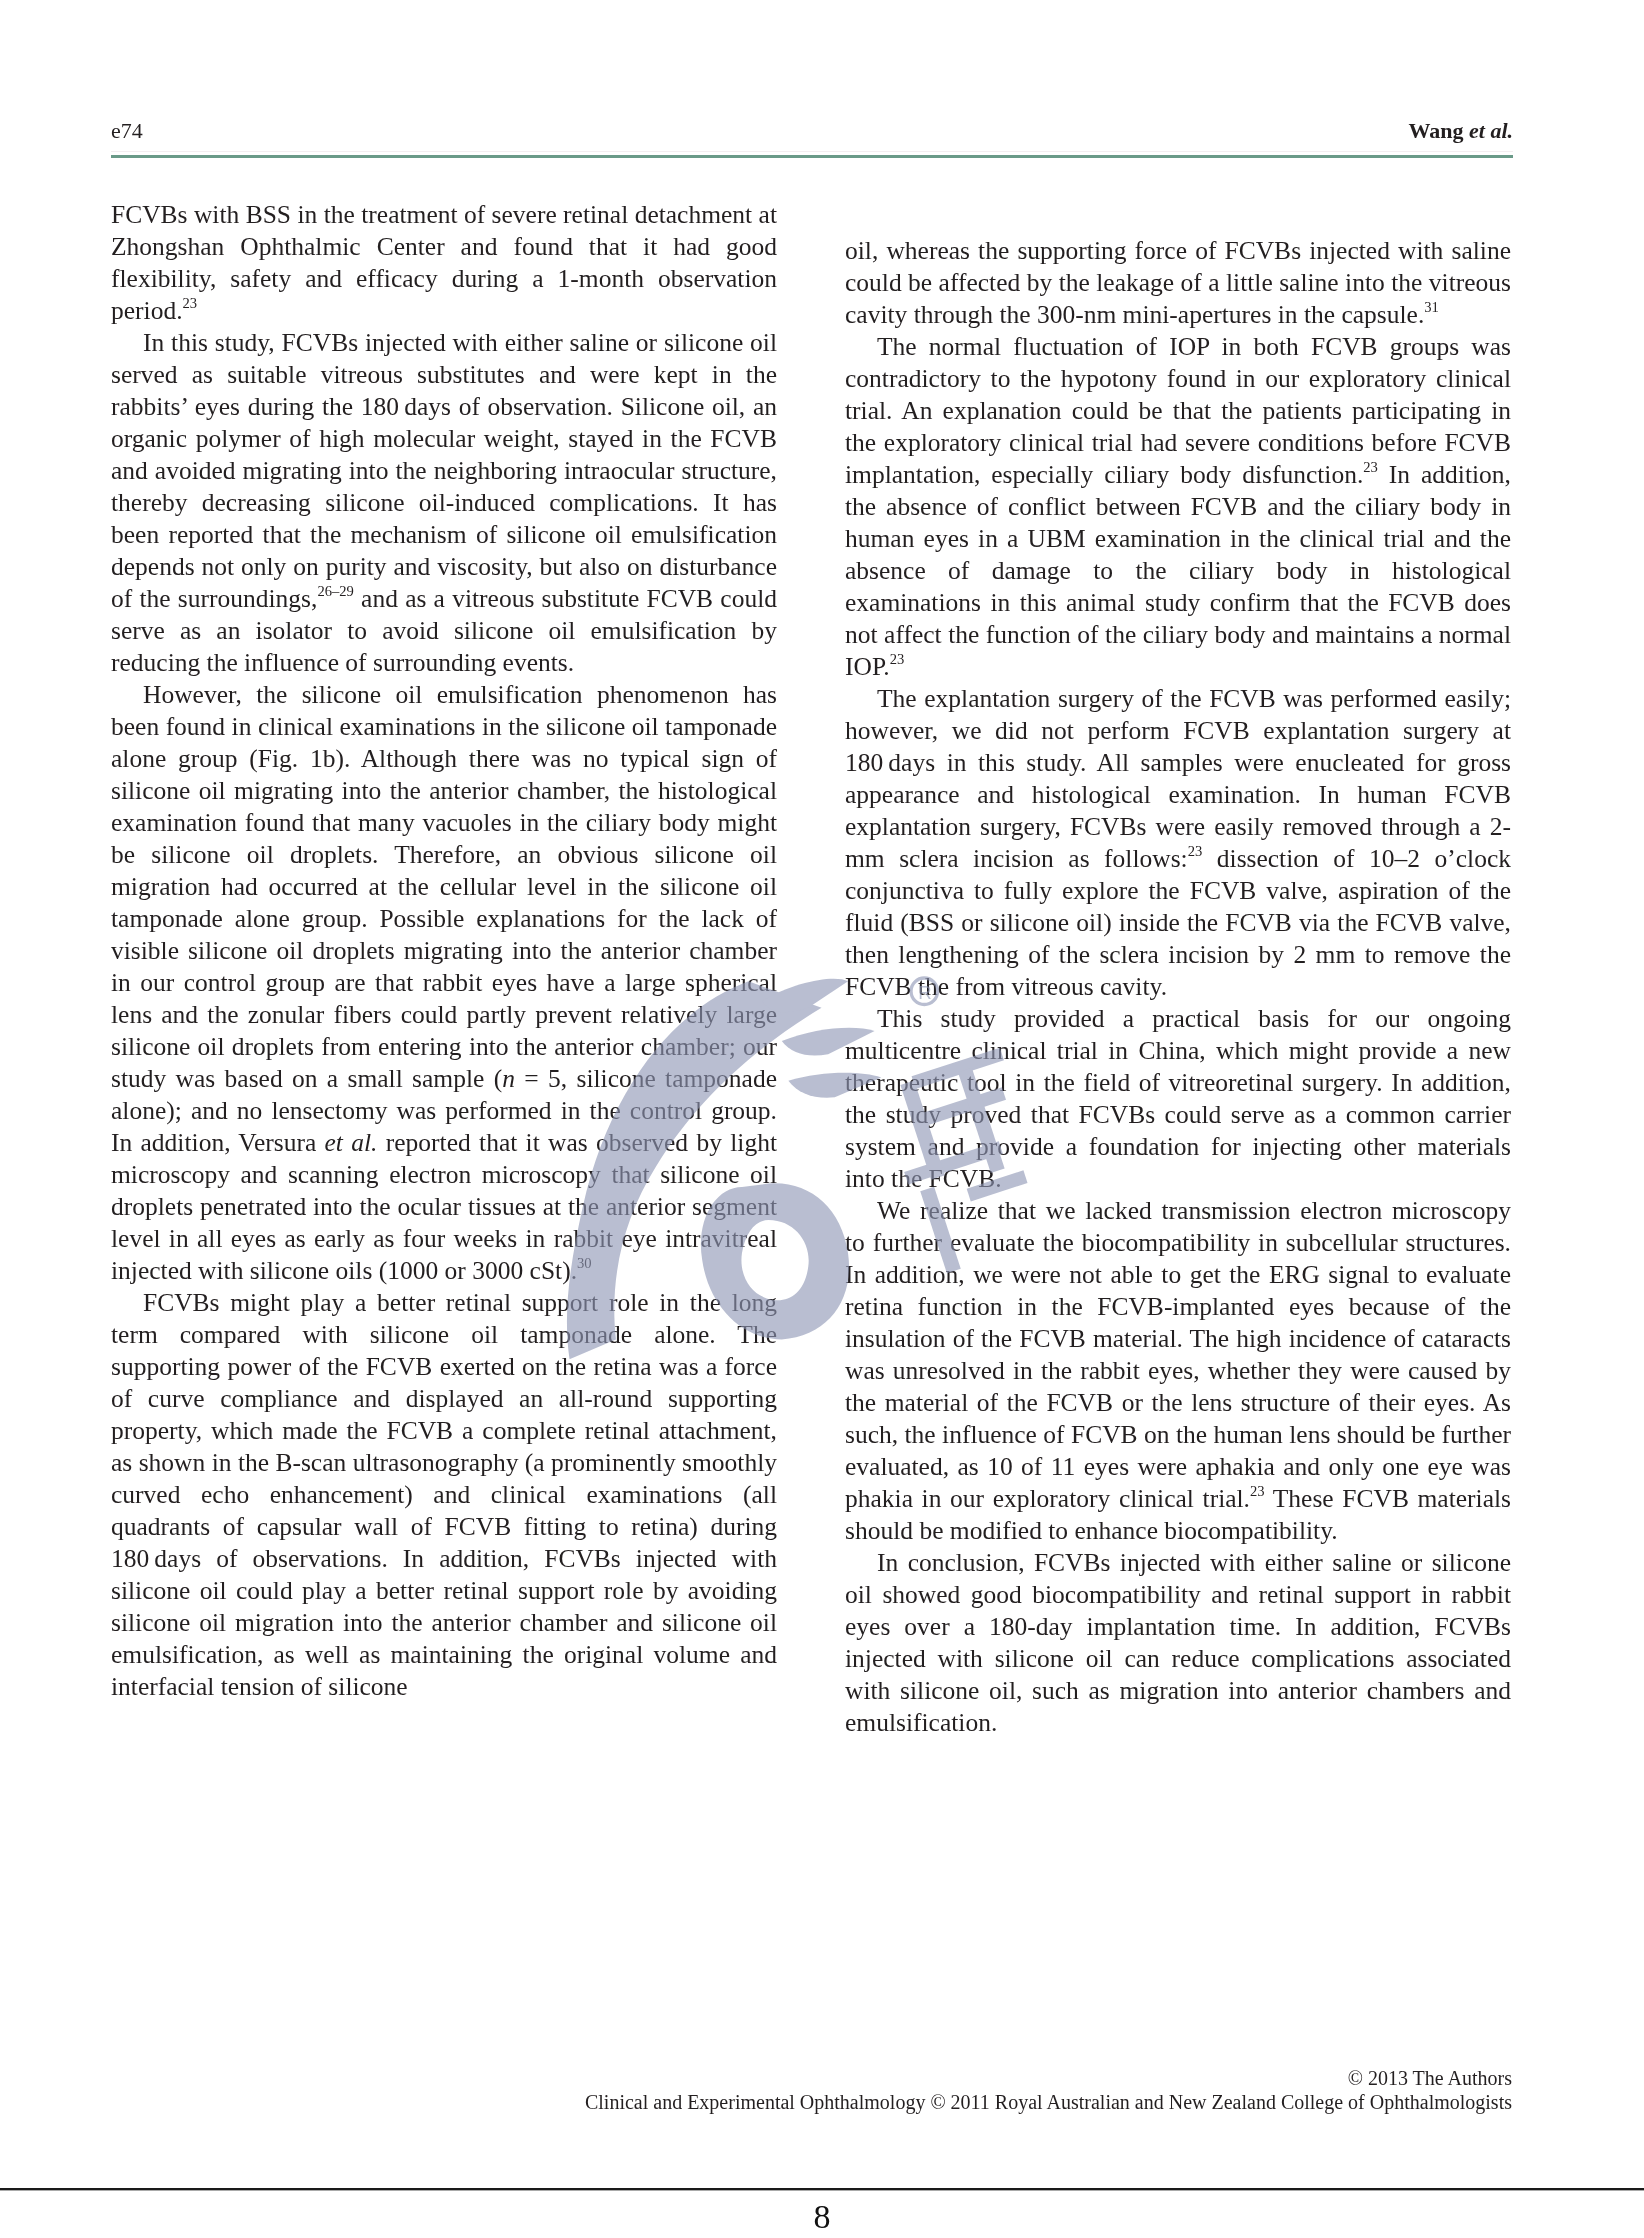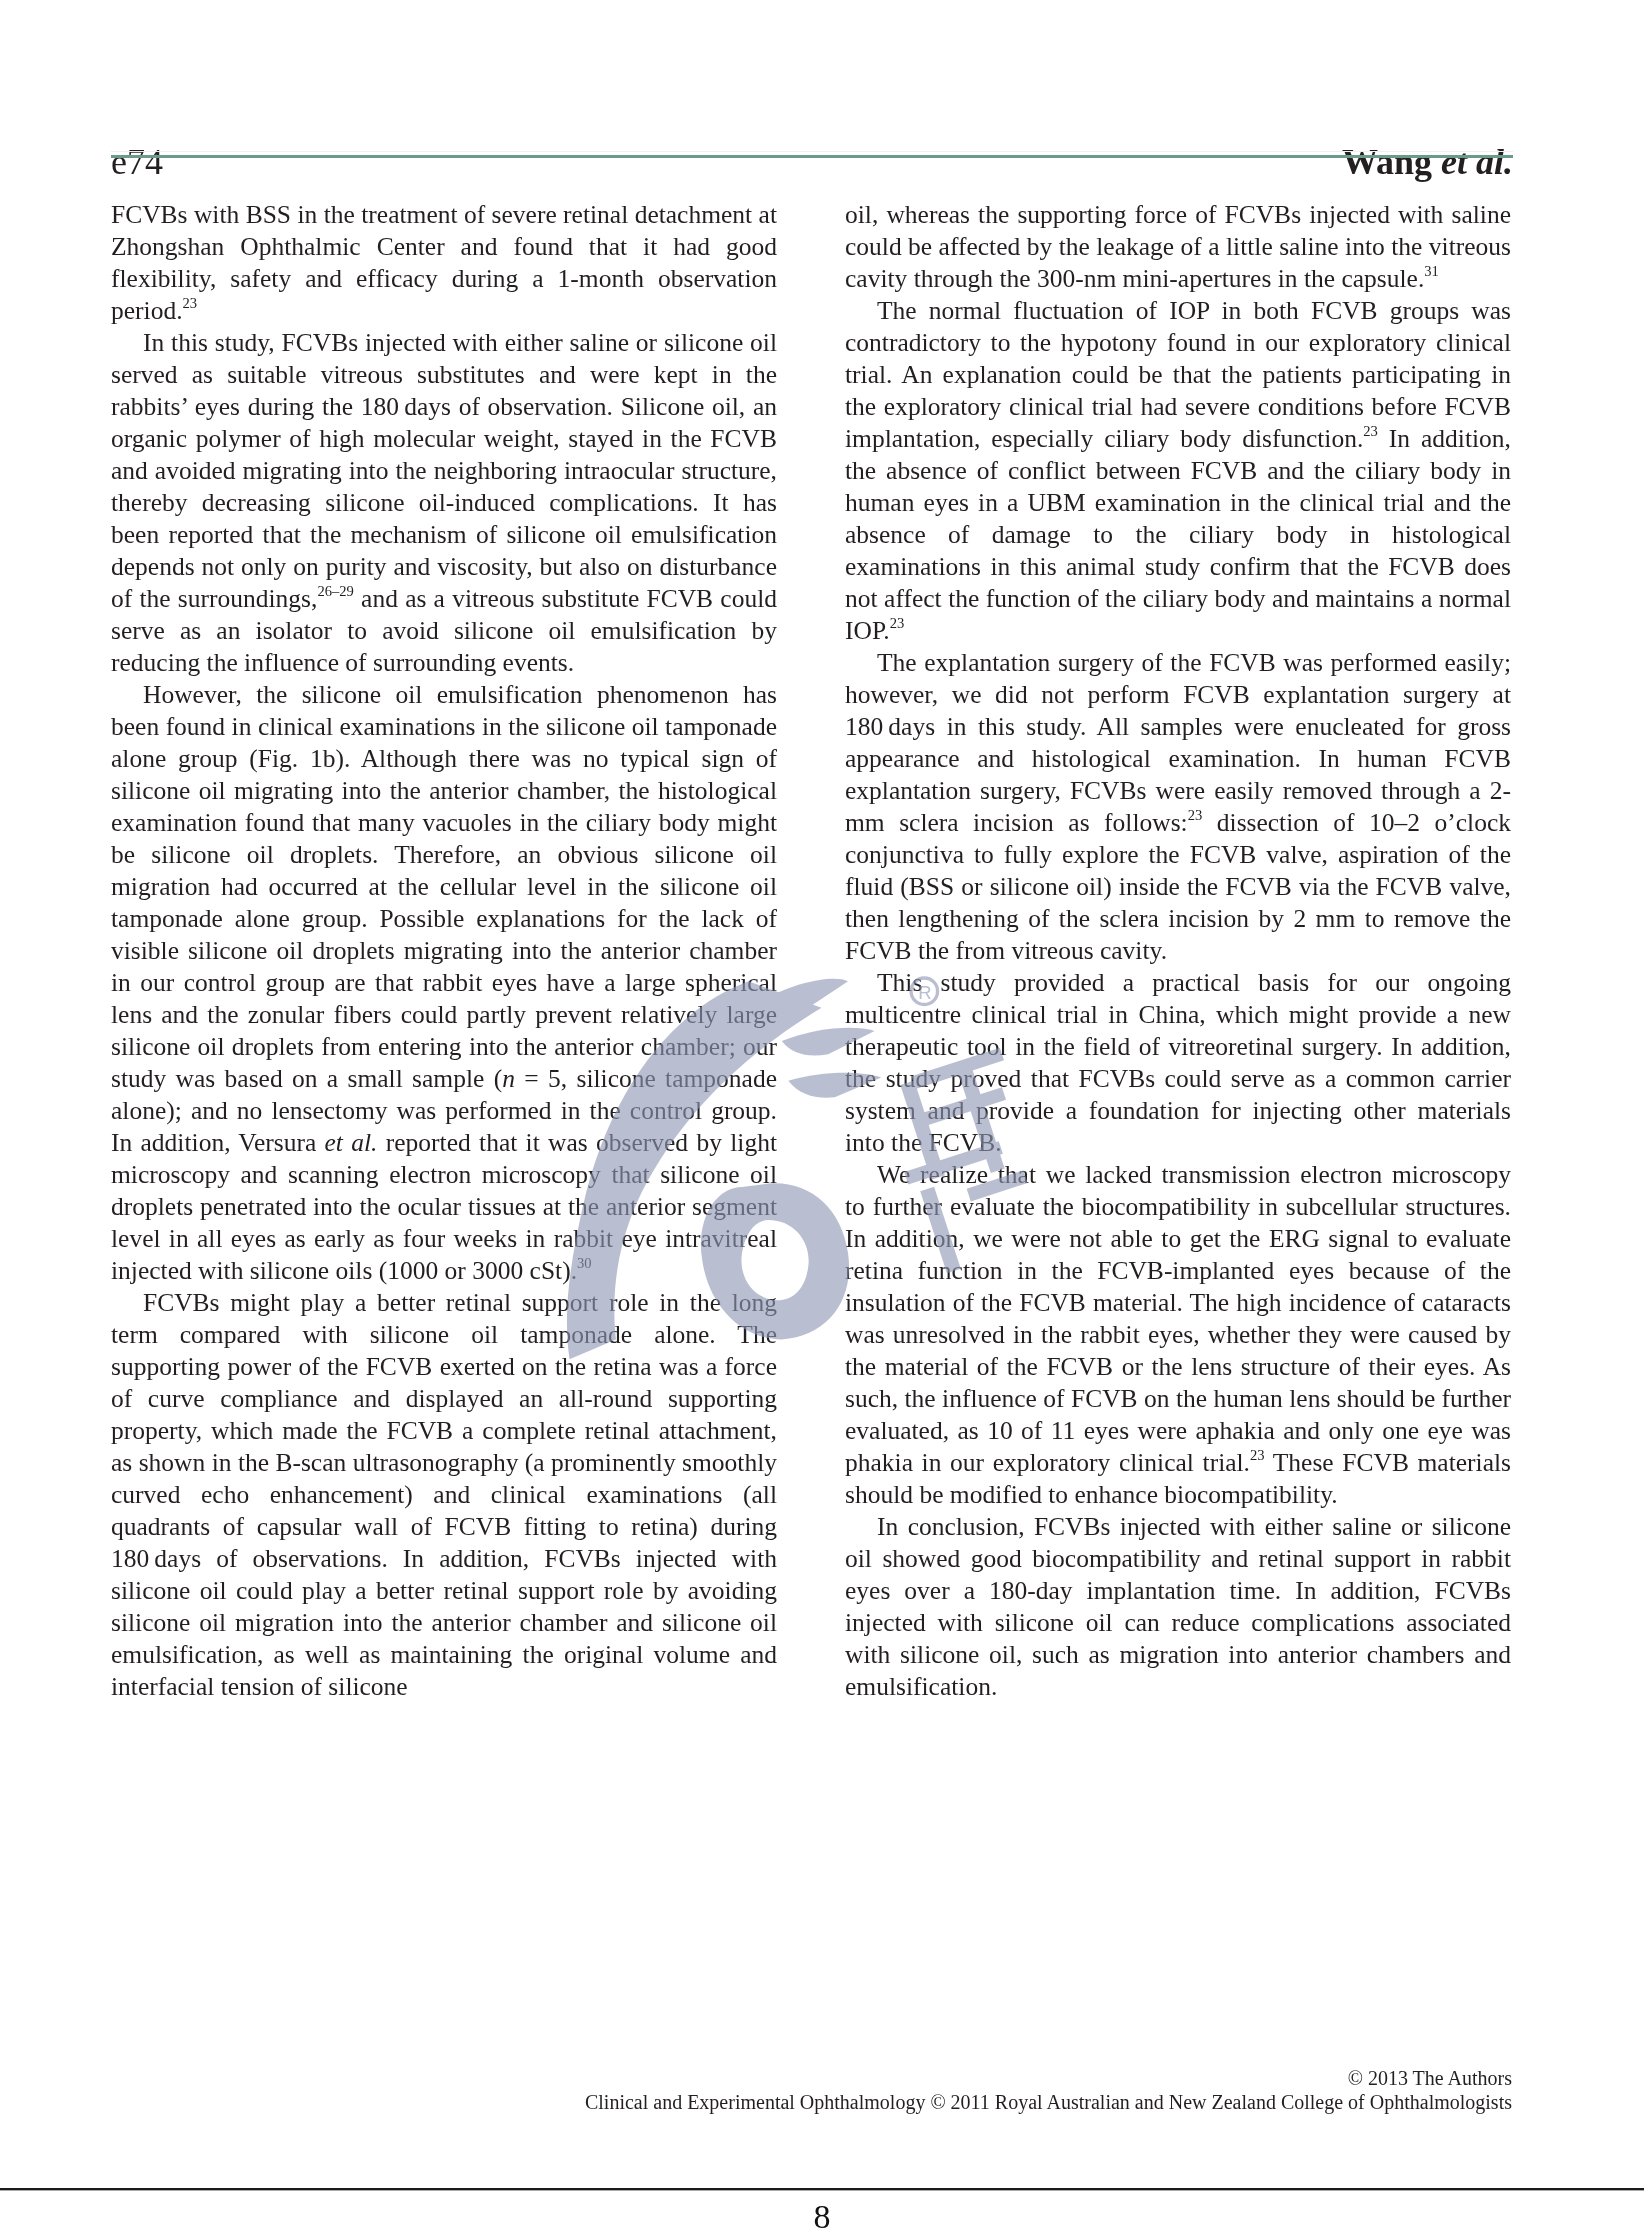--- a/index.html
+++ b/index.html
@@ -3,39 +3,39 @@
 <meta charset="utf-8">
 <style>
   html, body { margin: 0; padding: 0; background: #ffffff; }
   body {
     width: 1644px; height: 2239px; position: relative; overflow: hidden;
     font-family: "Liberation Serif", "DejaVu Serif", serif;
     color: #231f20;
   }
   .running-head {
     position: absolute; left: 111px; top: 114px; width: 1402px; height: 33px;
-    font-size: 36px; line-height: 33px; margin-top: 32px;
+    font-size: 22px; line-height: 33px;
   }
   .running-head .left { position: absolute; left: 0; top: 0; }
   .running-head .right { position: absolute; right: 0; top: 0; font-weight: bold; }
   .head-rule {
     position: absolute; left: 111px; top: 155px; width: 1402px; height: 2.7px;
     background: #6a9a88;
   }
   .head-rule-faint {
     position: absolute; left: 111px; top: 151px; width: 1402px; height: 1.3px;
     background: #f3eef0;
   }
   .column {
     position: absolute; top: 199px; width: 666px;
     font-size: 25.5px; line-height: 32px;
     text-align: justify; hyphens: manual;
   }
   .col-left { left: 111px; }
-  .col-right { left: 845px; }
+  .col-right { left: 845px; margin-top: 36px; }
   .column p { margin: 0; text-indent: 0; }
   .column p.indent { text-indent: 32px; }
   .column sup { font-size: 14.6px; line-height: 0; vertical-align: 10.6px; }
   .footer {
     position: absolute; right: 132px; top: 2066px; text-align: right;
     font-size: 20px; line-height: 24px; color: #231f20;
   }
   .bottom-rule {
     position: absolute; left: 0; top: 2188px; width: 1644px; height: 2px;
     background: #1a1a1a; border-bottom: 0.7px solid #aaaaaa;

